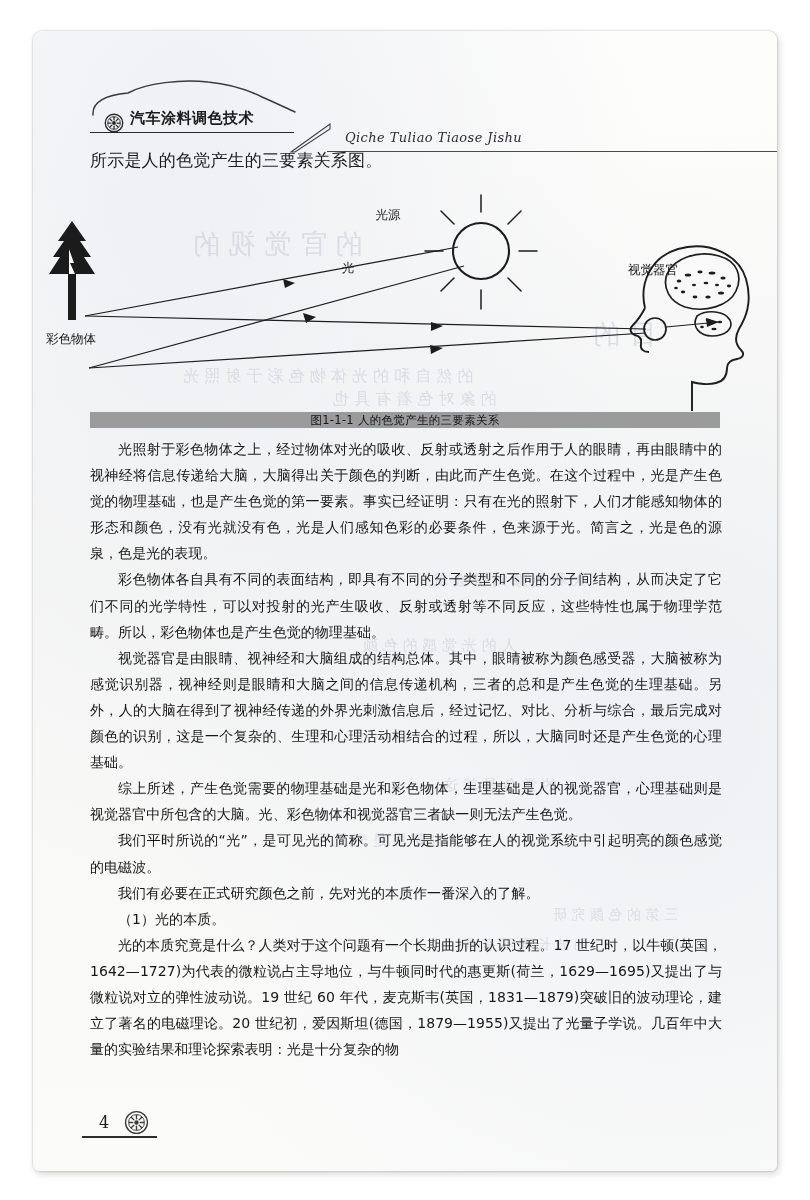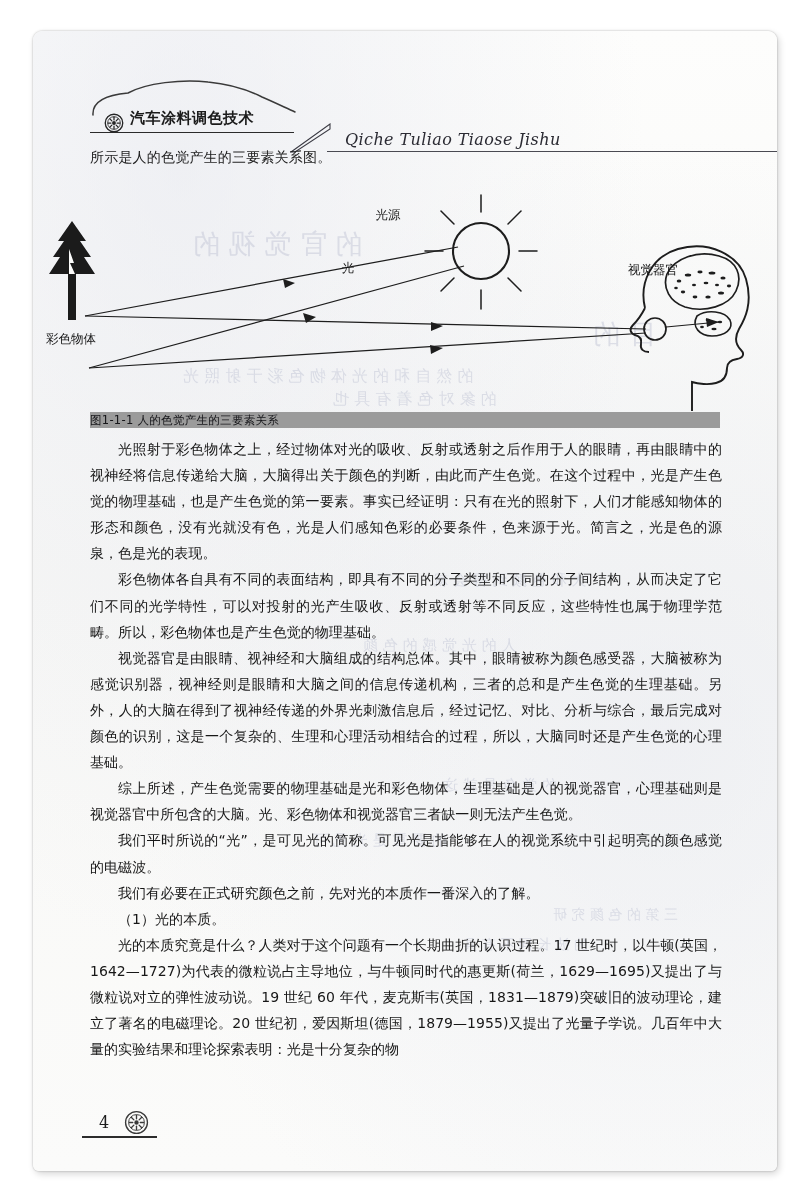--- a/index.html
+++ b/index.html
@@ -95,21 +95,21 @@
     position: absolute;
     left: 257px;
     top: 92px;
     width: 42px;
     height: 30px;
   }
   .header-pinyin {
     position: absolute;
     left: 312px;
     top: 99px;
-    font-size: 16px;
+    font-size: 13px;
     font-style: italic;
     color: #2b2b33;
     font-family: "DejaVu Serif", serif;
     letter-spacing: 0.4px;
     white-space: nowrap;
   }
   .header-rule-top {
     position: absolute;
     left: 57px;
     top: 101px;
@@ -124,21 +124,21 @@
     width: 450px;
     height: 1px;
     background: #4a4a52;
   }
 
   
   .lead-line {
     position: absolute;
     left: 57px;
     top: 118px;
-    font-size: 14px;
+    font-size: 17px;
     color: #1d1d1d;
     font-family: "DejaVu Sans", sans-serif;
     letter-spacing: 0.2px;
     white-space: nowrap;
   }
 
   
   .figure {
     position: absolute;
     left: 0;
@@ -156,21 +156,21 @@
     height: 16px;
     background: #9b9b9b;
   }
   .fig-caption-text {
     position: absolute;
     left: 57px;
     top: 381px;
     width: 630px;
     height: 16px;
     line-height: 16px;
-    text-align: left;
+    text-align: center;
     font-size: 11.5px;
     color: #16161a;
     font-family: "DejaVu Sans", sans-serif;
     letter-spacing: 0.3px;
     white-space: nowrap;
   }
 
   
   .body-block {
     position: absolute;

